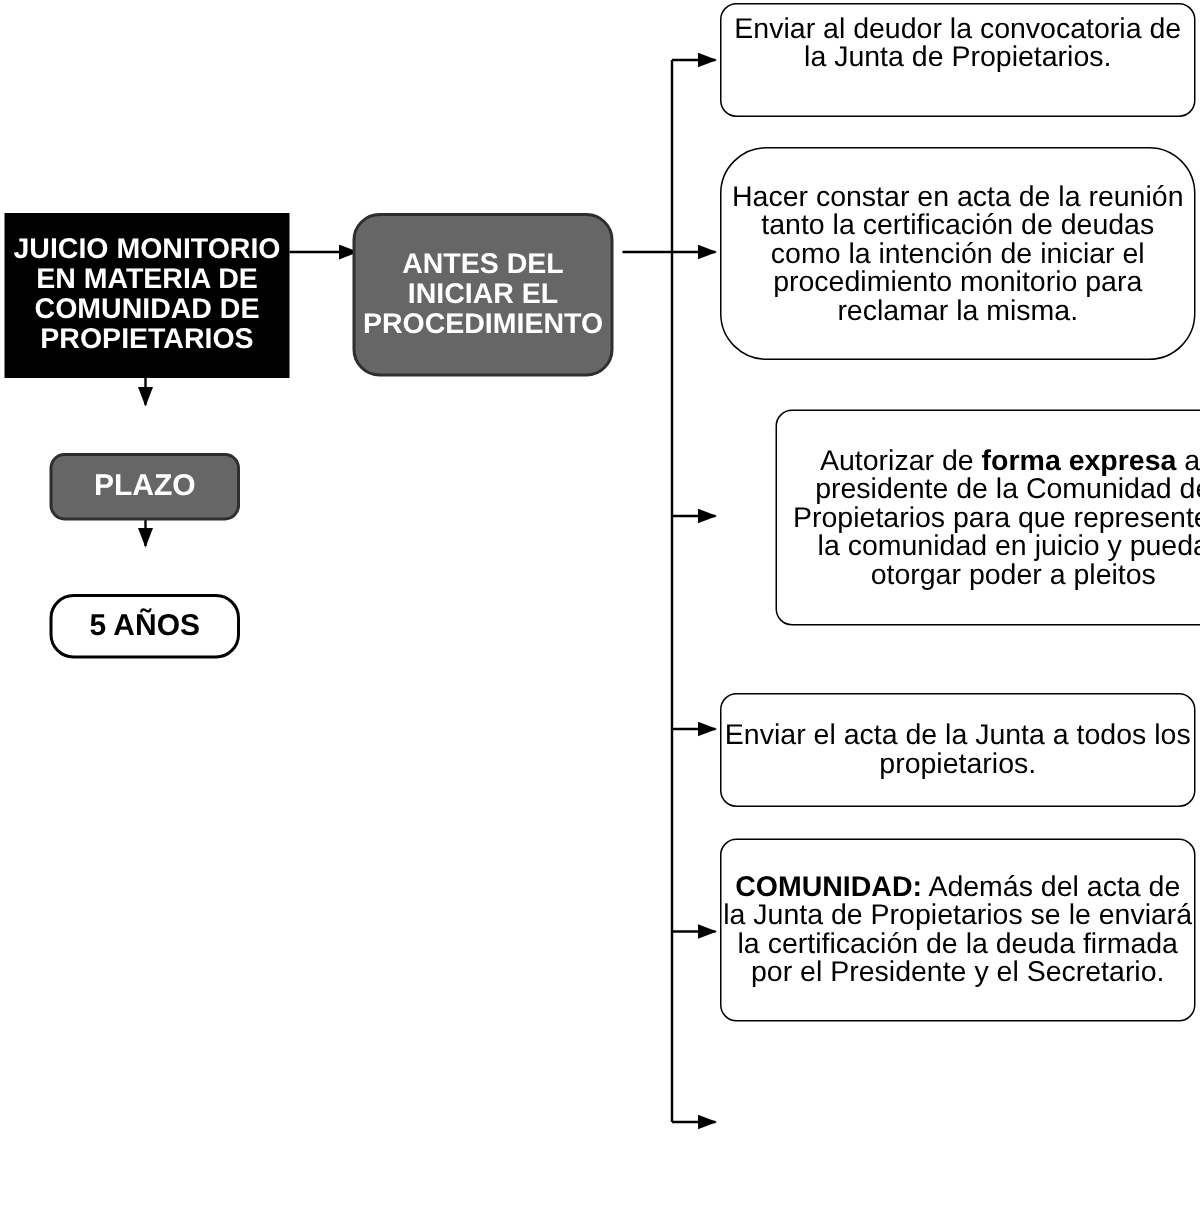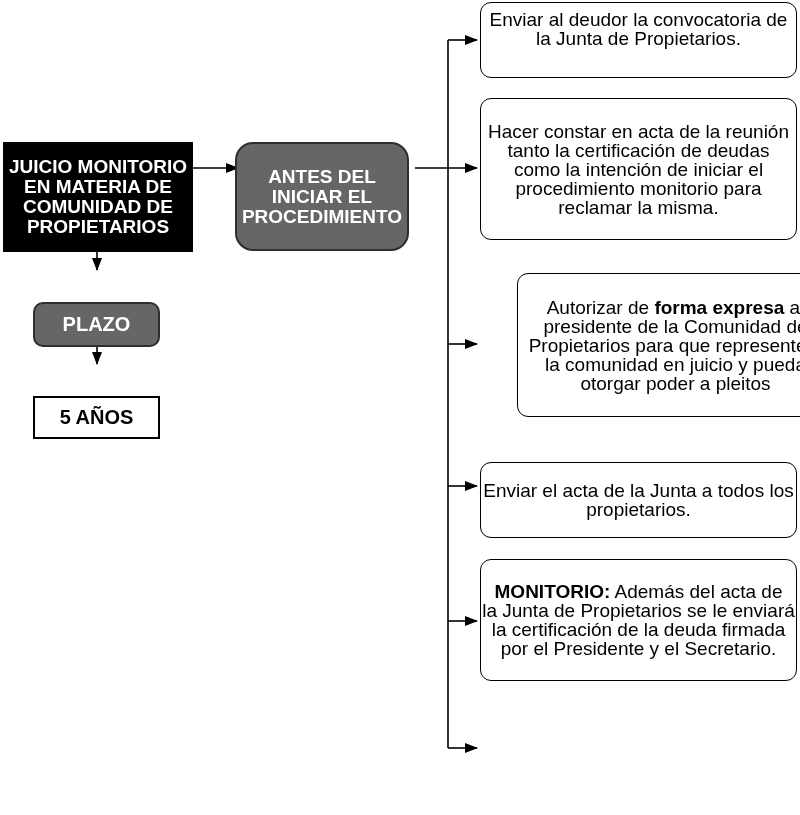--- a/index.html
+++ b/index.html
@@ -57,36 +57,36 @@
     border: 2px solid var(--gray-border, #2e2e2e);
     border-radius: 10px;
     color: var(--text-light, #ffffff);
     font-size: 20px;
     justify-content: center;
   }
   .node-anos {
     left: 33px; top: 367px; width: 127px; height: 43px;
     background: var(--box-bg, #ffffff);
     border: 2px solid var(--box-border, #000000);
-    border-radius: 0;
+    border-radius: 16px;
     color: var(--text-dark, #000000);
     font-size: 20px;
   }
 
   .step {
     left: 480px; width: 317px;
     background: var(--box-bg, #ffffff);
     border: 1.5px solid var(--box-border, #000000);
     border-radius: 11px;
     color: var(--text-dark, #000000);
     font-size: 19px; line-height: 19px;
   }
   .step .txt { width: 100%; white-space: pre-line; }
   .s1 { top: 2px;   height: 76px;  justify-content: flex-start; padding-top: 7px; align-items: center; }
-  .s2 { top: 98px;  height: 142px; }
+  .s2 { top: 98px;  height: 142px; border-radius: 31px; }
   .s3 { top: 273px; height: 144px; margin-left: 37px; }
   .s4 { top: 462px; height: 76px;  }
   .s5 { top: 559px; height: 122px; }
   .s6 { top: 705px; height: 105px; }
 </style>
 </head>
 <body>
 
 <div class="canvas">
 
@@ -169,20 +169,20 @@
 la comunidad en juicio y pueda
 otorgar poder a pleitos</span></div>
   </div>
 
   <div class="step s4">
     <div class="txt"><span>Enviar el acta de la Junta a todos los
 propietarios.</span><b></b><span></span></div>
   </div>
 
   <div class="step s5">
-    <div class="txt"><span></span><b>MONITORIO:</b><span> Además del acta de
+    <div class="txt"><span></span><b>COMUNIDAD:</b><span> Además del acta de
 la Junta de Propietarios se le enviará
 la certificación de la deuda firmada
 por el Presidente y el Secretario.</span></div>
   </div>
 
 
 </div>
 
 </body></html>

